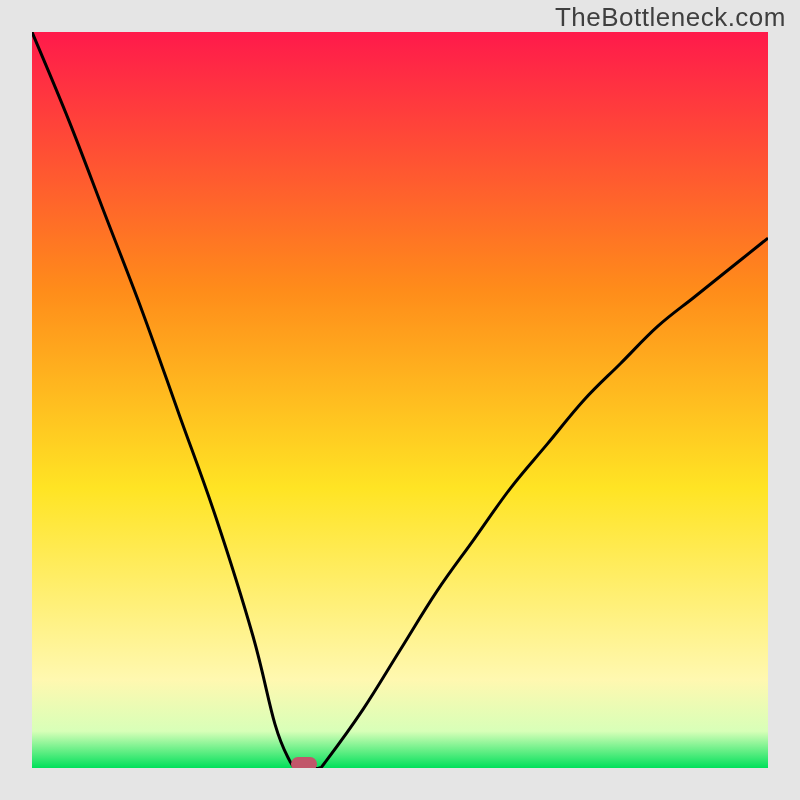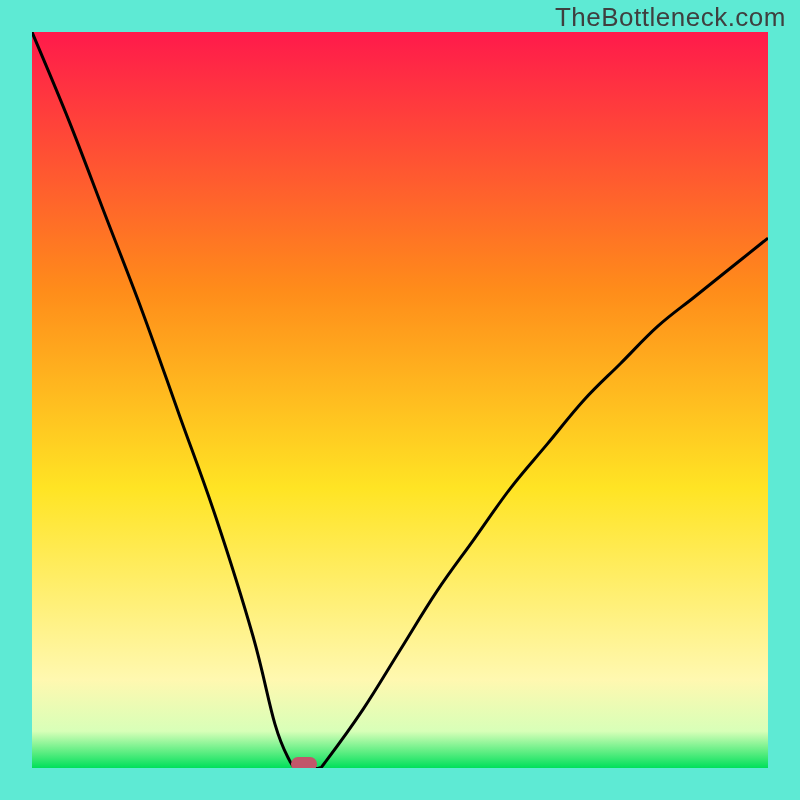--- a/index.html
+++ b/index.html
@@ -8,21 +8,21 @@
     width: 800px;
     height: 800px;
     overflow: hidden;
     background: #ffffff;
     font-family: Arial, Helvetica, sans-serif;
   }
   .outer {
     position: relative;
     width: 800px;
     height: 800px;
-    background: #5eead4;
+    background: #e5e5e5;
   }
   .watermark {
     position: absolute;
     top: 2px;
     right: 14px;
     color: #3f3f3f;
     font-size: 26px;
     font-weight: 400;
     letter-spacing: 0.5px;
     z-index: 5;

